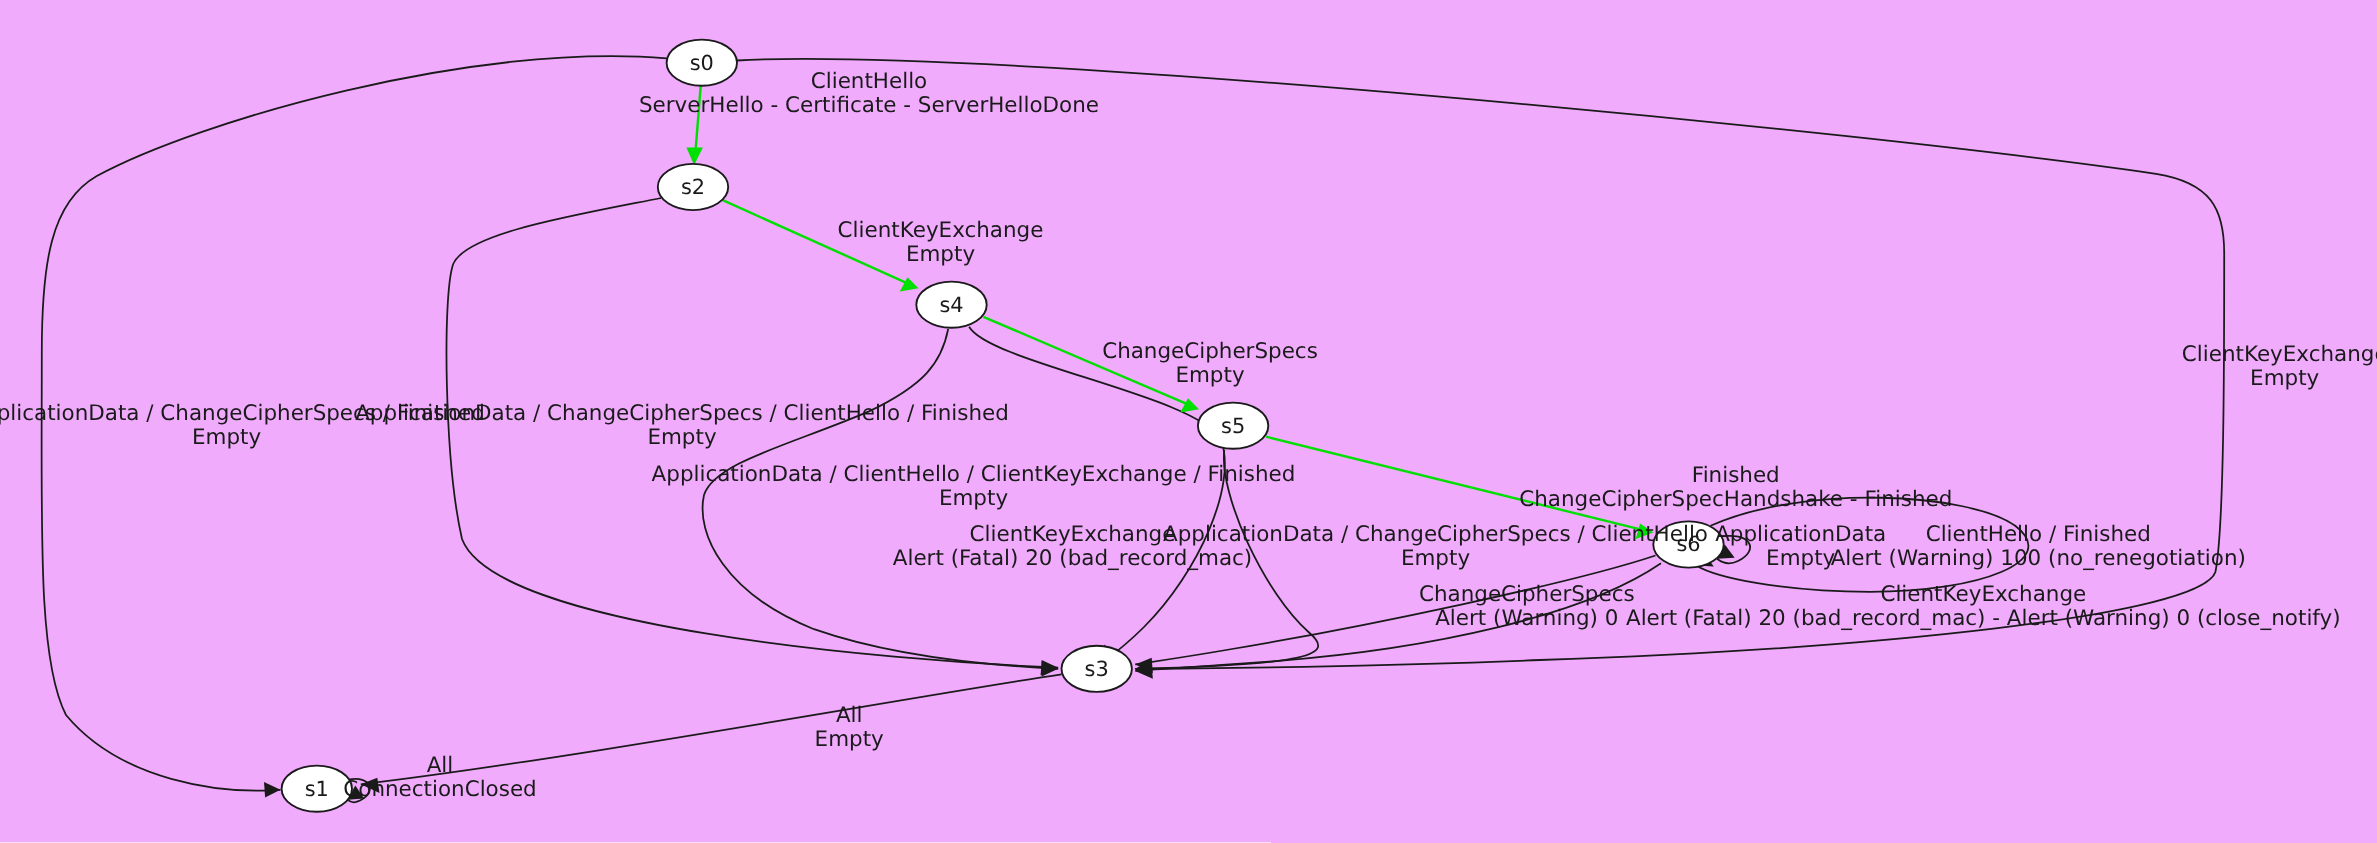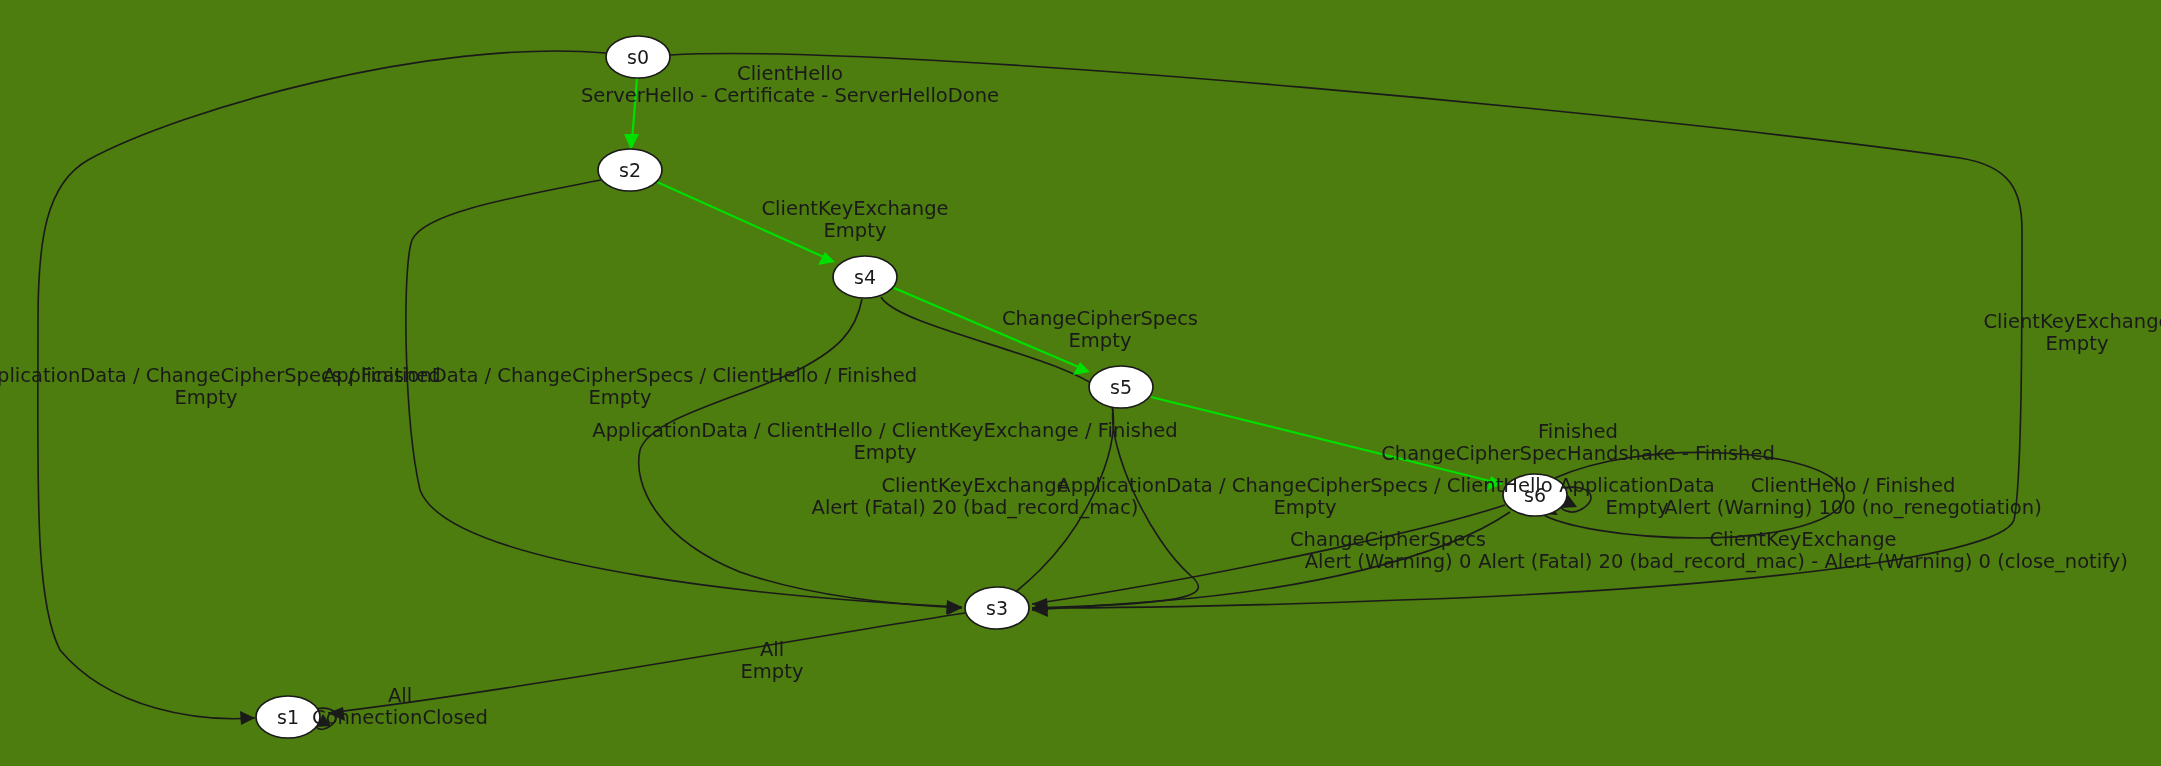--- a/index.html
+++ b/index.html
@@ -10,21 +10,21 @@
   body {
     font-family: "DejaVu Sans", sans-serif;
     width: 2161px;
     height: 766px;
     overflow: hidden;
   }
   #canvas {
     position: relative;
     width: 2161px;
     height: 766px;
-    background: #4d7c0f;
+    background: #f0abfc;
   }
   svg#graph {
     position: absolute;
     top: 0;
     left: 0;
     width: 2161px;
     height: 766px;
   }
   .edge-path {
     fill: none;

